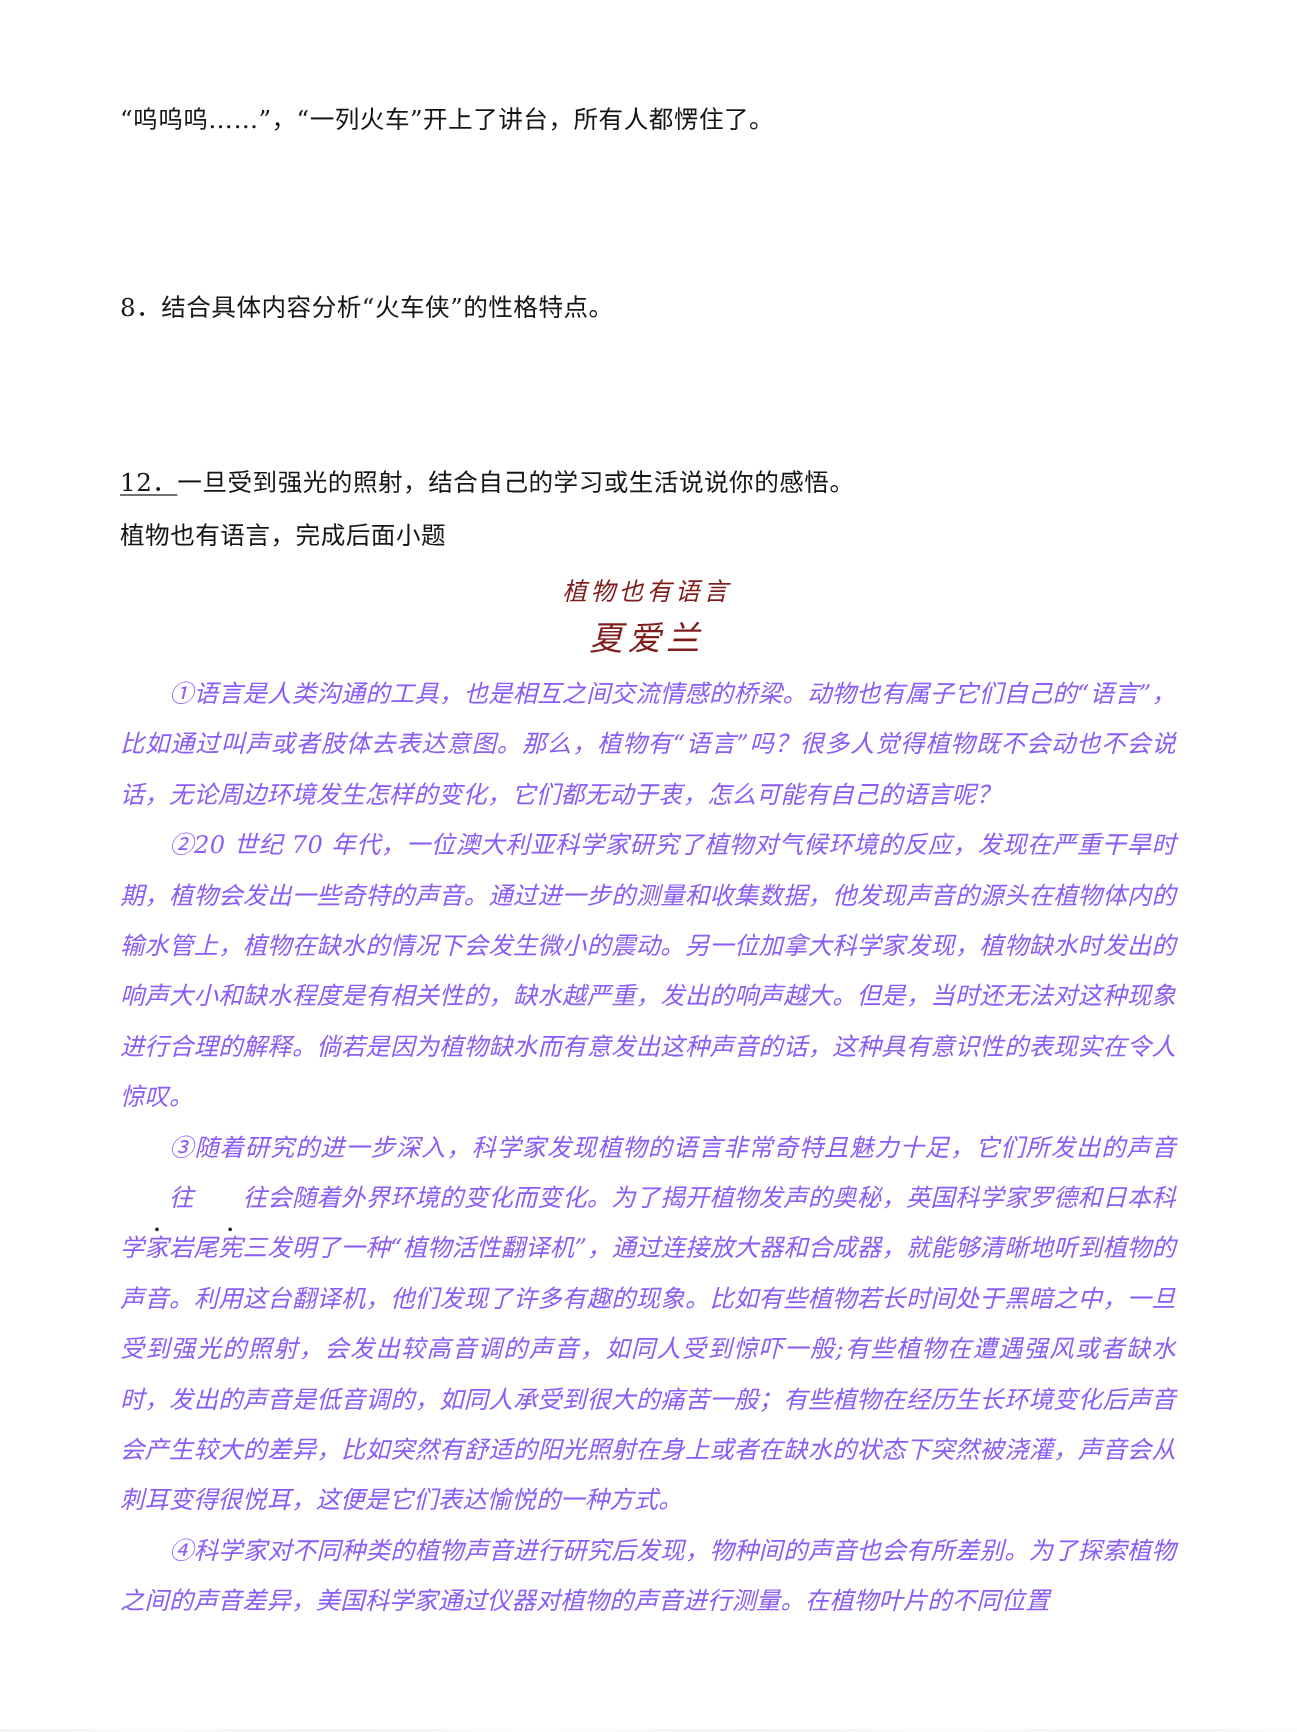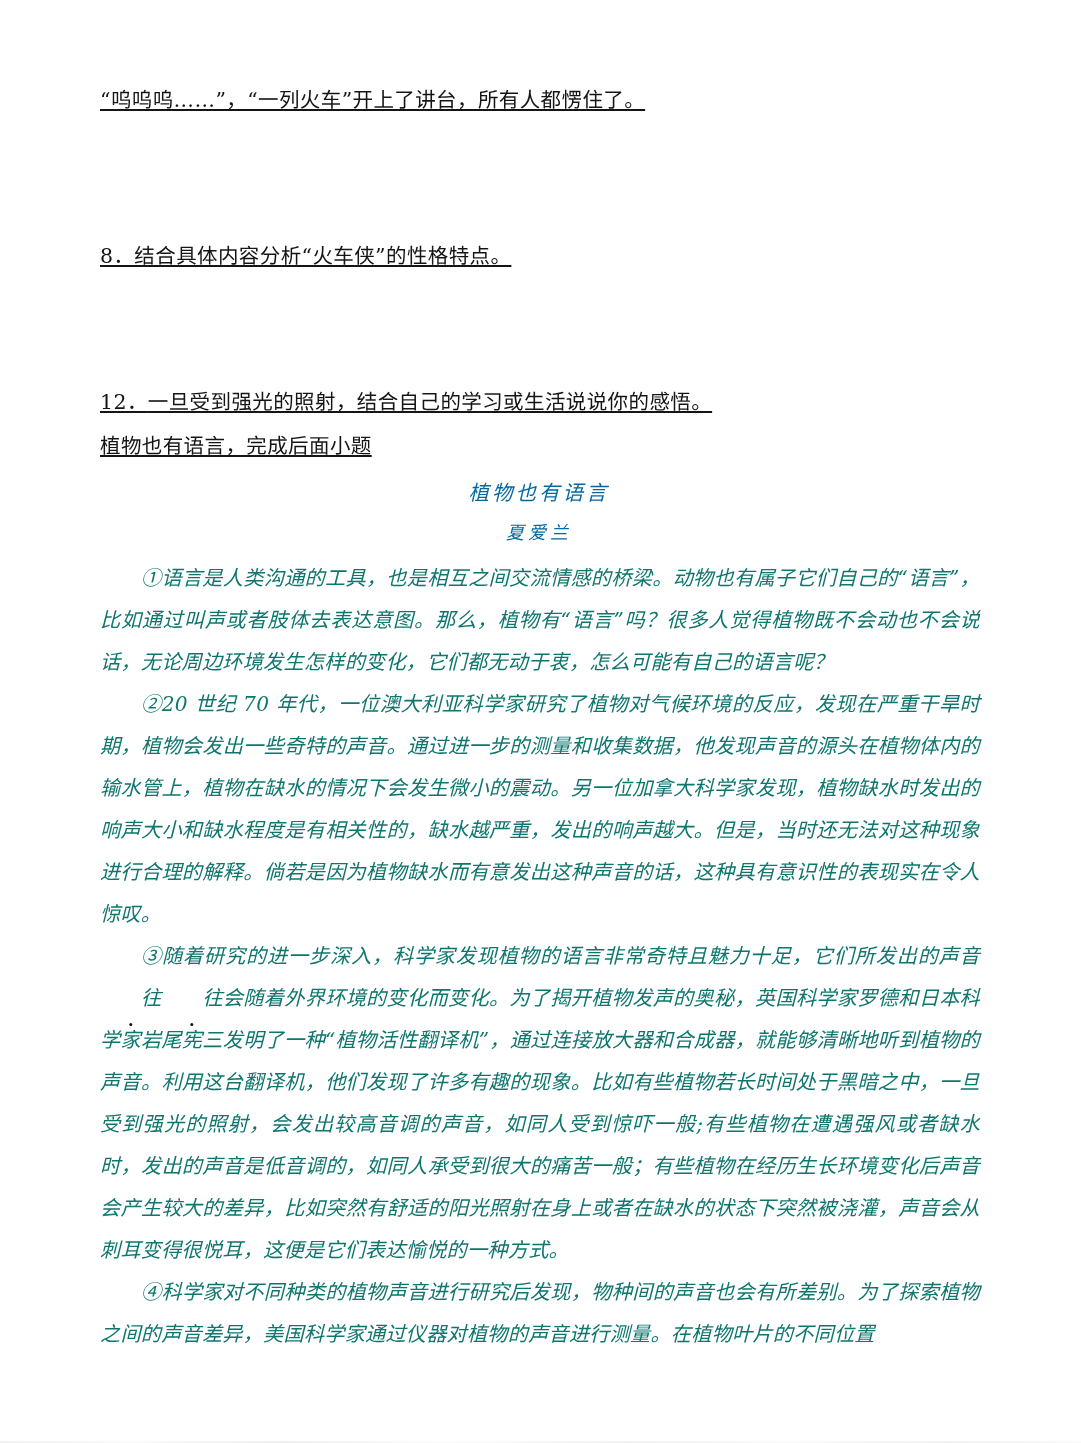--- a/index.html
+++ b/index.html
@@ -32,60 +32,59 @@
   }
 
   
   .q-line {
     font-size: 20.5px;
     line-height: 44px;
     letter-spacing: 0.4px;
     white-space: nowrap;
     font-family: "DejaVu Serif", "Liberation Serif", serif;
     color: #151515;
-    text-decoration: underline;
   }
 
   .q-num-underline {
     text-decoration: underline;
     text-underline-offset: 3px;
     text-decoration-thickness: 1.4px;
   }
 
   
   .art-title,
   .art-author {
     text-align: center;
     font-size: 20.5px;
     line-height: 40px;
     letter-spacing: 3px;
     font-family: "DejaVu Serif", "Liberation Serif", serif;
     font-style: italic;
-    color: #0369a1;
+    color: #7f1d1d;
   }
   .art-title { font-size: 20.5px; }
-  .art-author { font-size: 18px; letter-spacing: 4px; }
+  .art-author { font-size: 28px; letter-spacing: 4px; }
 
   
   .body-col {
     position: absolute;
     left: 100px;
     width: 880px;
   }
   .para {
     font-size: 20.2px;
     line-height: 42px;
     letter-spacing: 0.2px;
     text-align: justify;
     text-justify: inter-ideograph;
     text-indent: 41px;
     margin: 0;
     font-family: "DejaVu Serif", "Liberation Serif", serif;
     font-style: italic;
-    color: #0f766e;
+    color: #8b5cf6;
   }
 
   
   .emph {
     position: relative;
     display: inline-block;
   }
   .emph::after {
     content: "";
     position: absolute;

